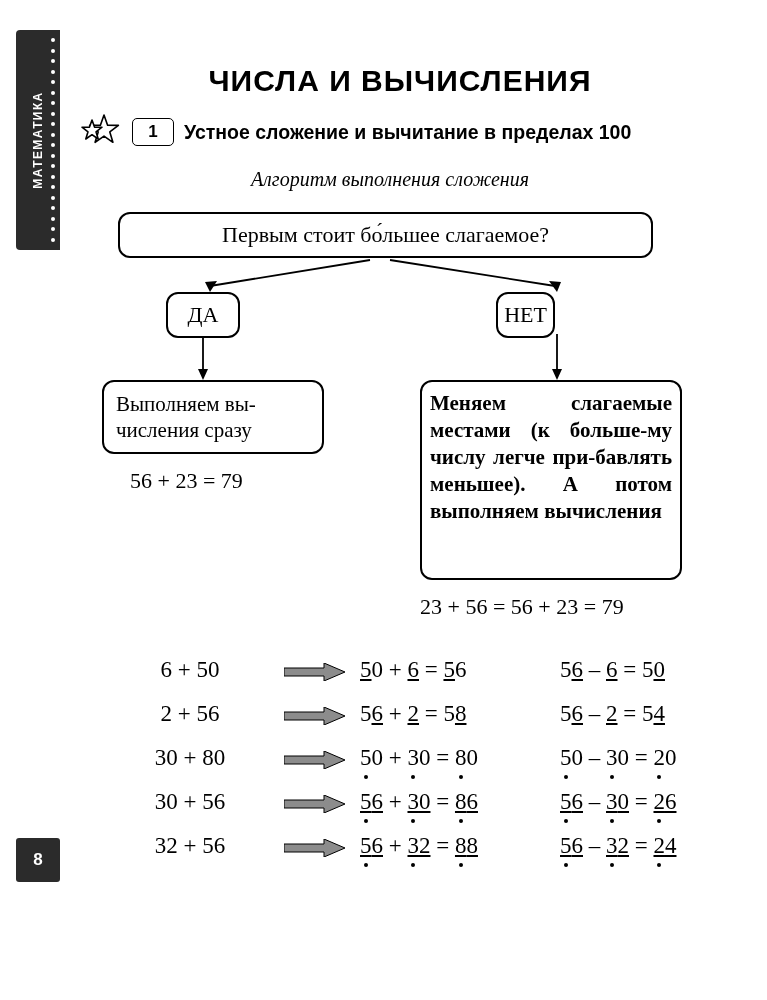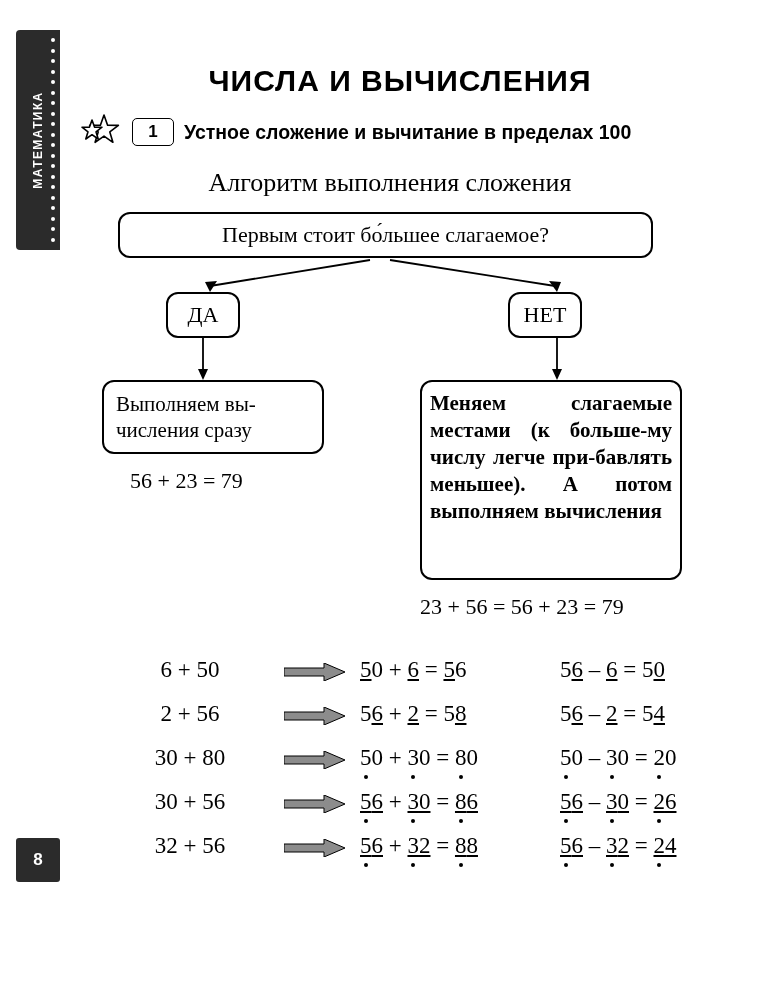--- a/index.html
+++ b/index.html
@@ -138,21 +138,22 @@
     font-size: 19.5px;
     white-space: nowrap;
   }
 
   .algo-caption {
     position: absolute;
     left: 0;
     top: 152px;
     width: 640px;
     text-align: center;
-    font-size: 26px;
+    font-style: italic;
+    font-size: 20px;
   }
 
   
   .fbox {
     position: absolute;
     border: 2px solid #000;
     border-radius: 12px;
     background: #fff;
     box-sizing: border-box;
     display: flex;
@@ -165,21 +166,21 @@
   }
   #box-question {
     left: 48px;  top: 196px;  width: 535px; height: 46px;
     font-size: 22px;
   }
   #box-yes {
     left: 96px;  top: 276px;  width: 74px;  height: 40px;
     font-size: 22px;
   }
   #box-no {
-    left: 438px; top: 276px;  width: 74px;  height: 40px;
+    left: 426px; top: 276px;  width: 59px;  height: 40px;
     font-size: 22px;
   }
   #box-direct {
     left: 32px;  top: 364px;  width: 222px; height: 74px;
     text-align: left;
     justify-content: flex-start;
     padding: 6px 12px;
     font-size: 21px;
     line-height: 1.25;
   }

